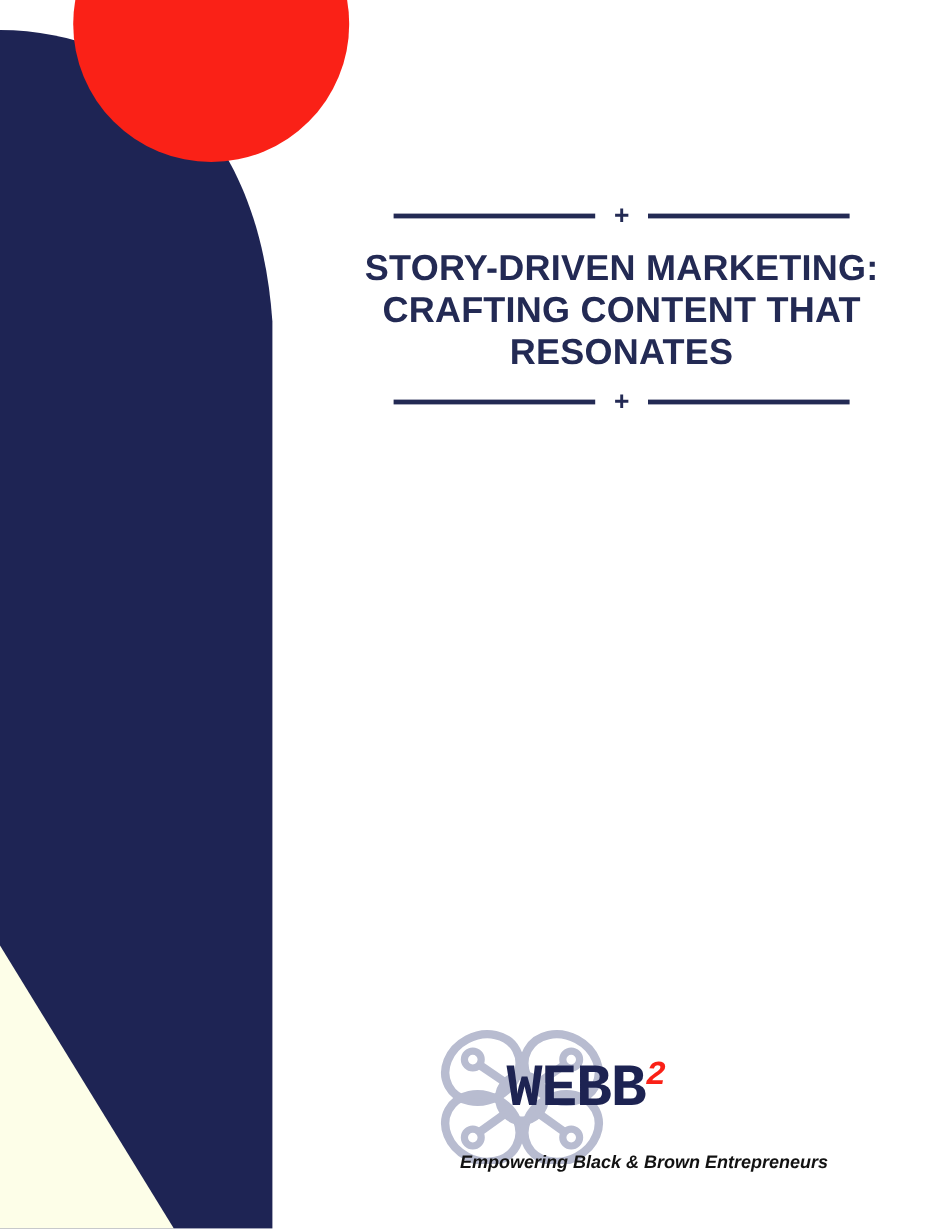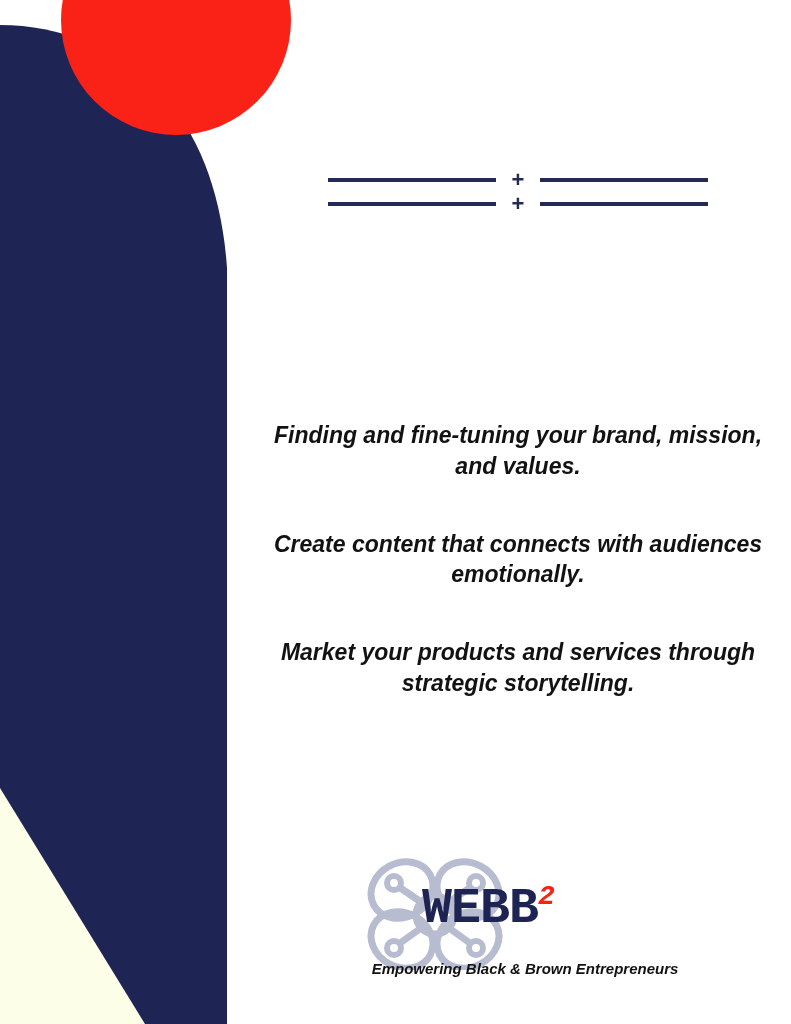--- a/index.html
+++ b/index.html
@@ -139,21 +139,21 @@
     font-style: italic;
     vertical-align: super;
     line-height: 1;
     letter-spacing: 0;
   }
   .logo-tagline {
     position: absolute;
     left: 10px;
     top: 105px;
     width: 330px;
-    text-align: center;
+    text-align: right;
     color: #121212;
     font-size: 15px;
     font-weight: 700;
     font-style: italic;
     line-height: 1.2;
     font-family: "Liberation Sans", sans-serif;
     white-space: nowrap;
   }
 </style>
 </head>
@@ -183,34 +183,30 @@
   <div class="content">
 
     <div class="title-block">
 
       <div class="rule-row">
         <span class="rule"></span>
         <span class="plus">+</span>
         <span class="rule"></span>
       </div>
 
+      <h1 class="doc-title">STORY-DRIVEN MARKETING: CRAFTING CONTENT THAT RESONATES</h1>
 
       <div class="rule-row">
         <span class="rule"></span>
         <span class="plus">+</span>
         <span class="rule"></span>
       </div>
 
     </div>
 
-    <div class="body-block">
-      <p class="body-para">Finding and fine-tuning your brand, mission, and values.</p>
-      <p class="body-para">Create content that connects with audiences emotionally.</p>
-      <p class="body-para">Market your products and services through strategic storytelling.</p>
-    </div>
 
     <div class="logo">
 
       <svg class="logo-mark" viewBox="0 0 160 112" xmlns="http://www.w3.org/2000/svg">
         <g fill="none" stroke="#b8bcd0" stroke-width="7">
 
           <ellipse cx="47" cy="32" rx="32" ry="27" transform="rotate(-28 47 32)"></ellipse>
           <ellipse cx="113" cy="32" rx="32" ry="27" transform="rotate(28 113 32)"></ellipse>
           <ellipse cx="47" cy="82" rx="32" ry="27" transform="rotate(28 47 82)"></ellipse>
           <ellipse cx="113" cy="82" rx="32" ry="27" transform="rotate(-28 113 82)"></ellipse>

